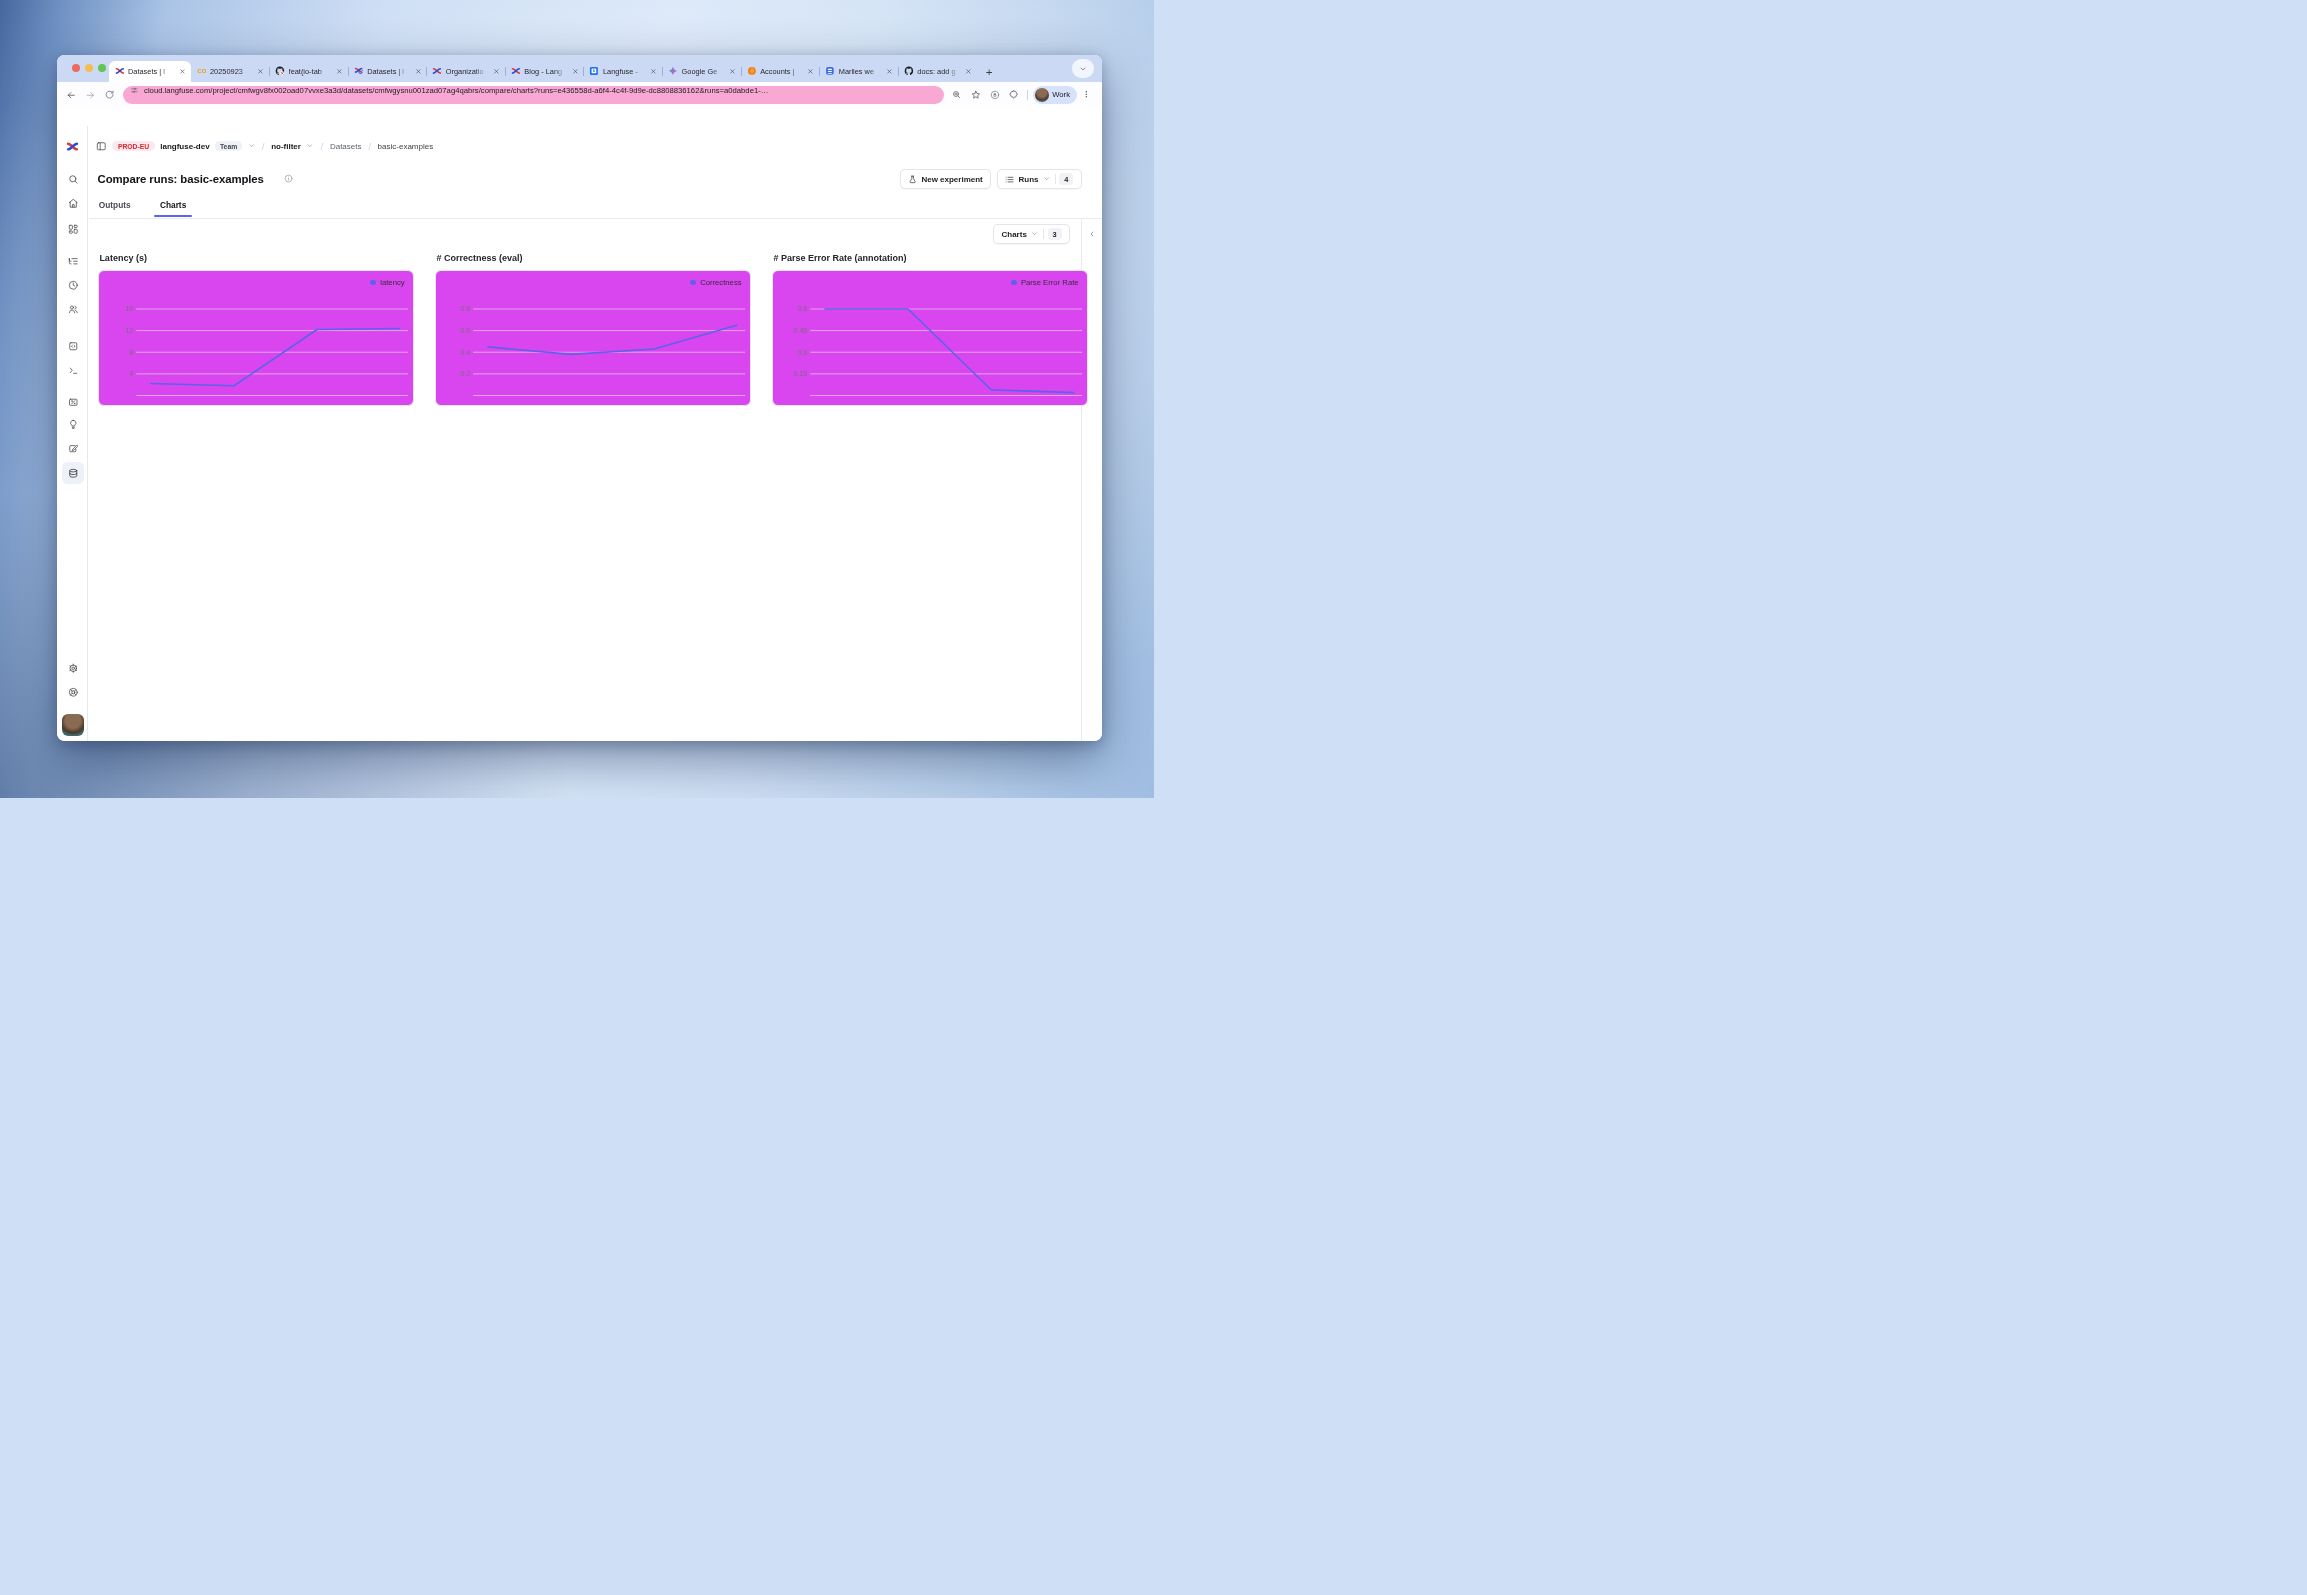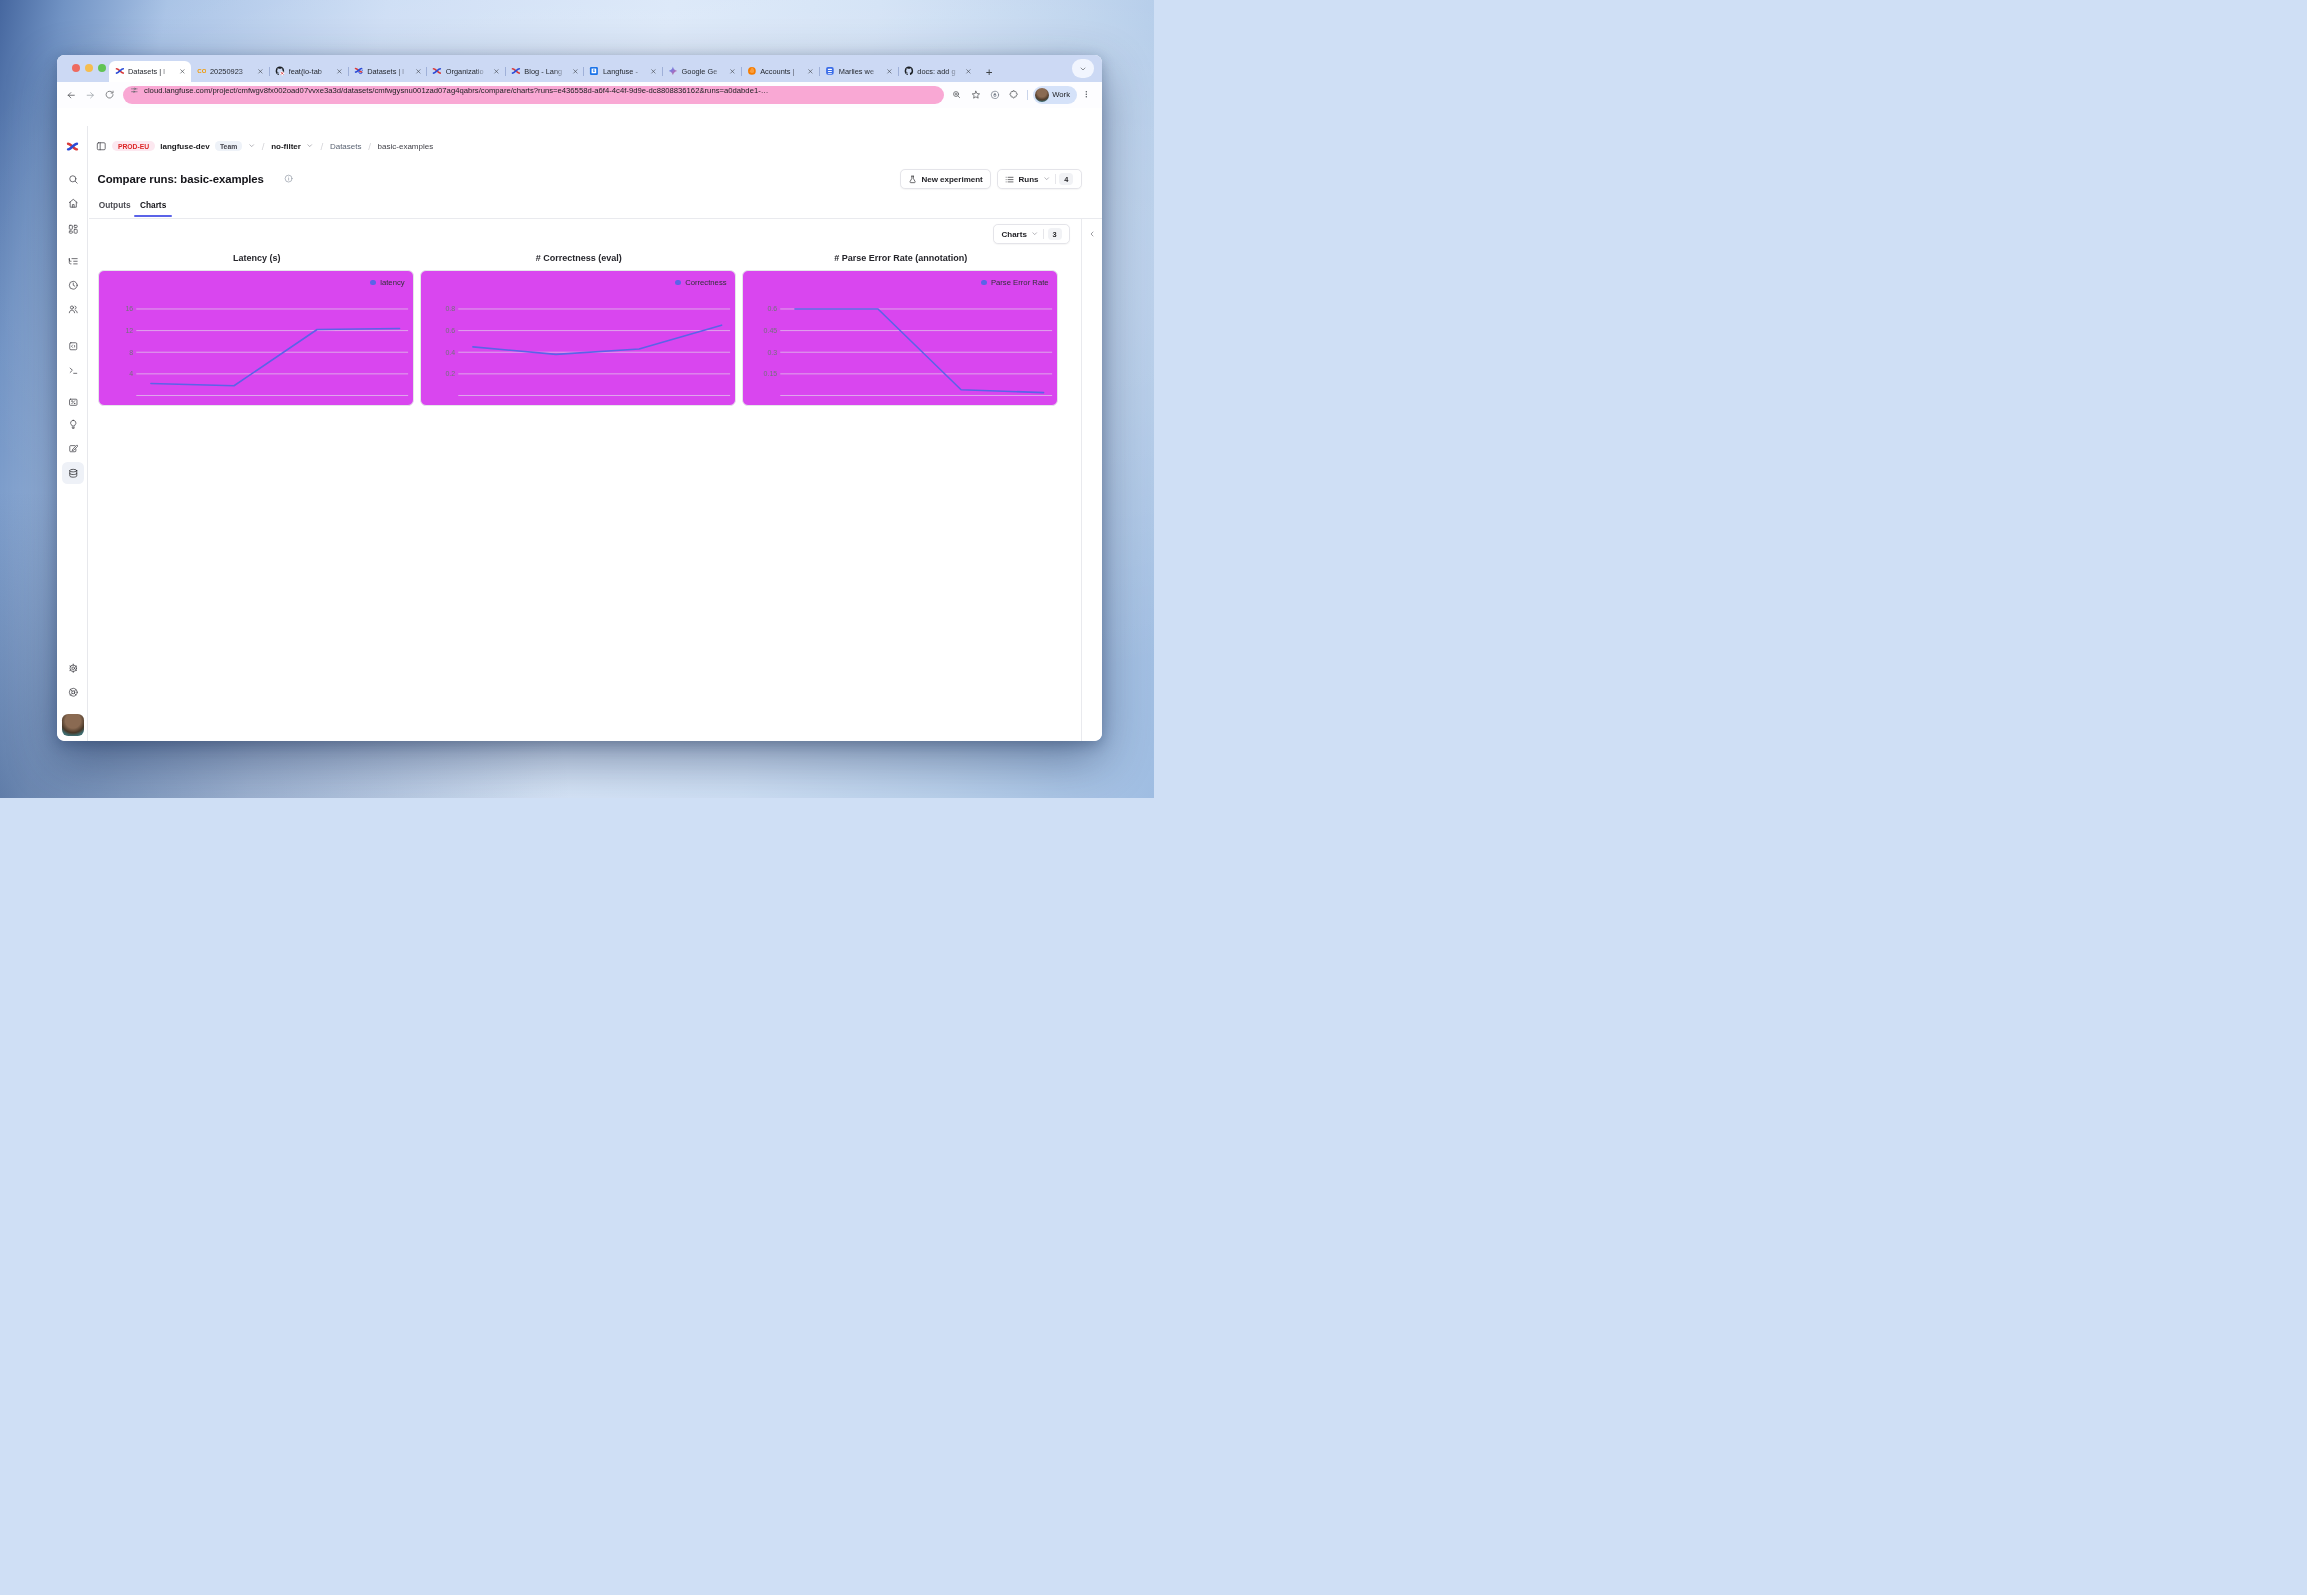--- a/index.html
+++ b/index.html
@@ -57,30 +57,30 @@
   .crumb-cur{color:#3f3f46;}
   .chev{color:#71717a;display:flex;}
   
   .titlerow{position:absolute;left:8.6px;top:42px;height:22px;display:flex;align-items:center;gap:20px;}
   .ptitle{font-size:11.4px;font-weight:700;color:#121217;letter-spacing:-0.1px;}
   .actions{position:absolute;right:20.3px;top:43px;display:flex;gap:5.5px;}
   .btn{height:20.3px;background:#fff;border:0.6px solid #e4e4e9;border-radius:4.9px;display:flex;align-items:center;gap:4.3px;padding:0 7.4px;font-size:8px;font-weight:600;color:#1d1d22;box-shadow:0 0.6px 1.2px rgba(0,0,0,.04);box-sizing:border-box;}
   .btn .cnt{background:#f1f2f5;border-radius:3.7px;font-size:7.4px;font-weight:600;padding:1.2px 4.9px;color:#27272a;}
   .btnsep{width:0.6px;height:10.5px;background:#e6e6ea;}
   
-  .pagetabs{position:absolute;left:8.6px;top:71px;display:flex;gap:7px;font-size:8.3px;font-weight:600;}
+  .pagetabs{position:absolute;left:8.6px;top:71px;display:flex;gap:27px;font-size:8.3px;font-weight:600;}
   .ptab{padding:3.1px 1.2px 7.4px;position:relative;color:#4b4b52;}
   .ptab.active{color:#121217;}
   .ptab.active::after{content:"";position:absolute;left:-4.3px;right:-4.3px;bottom:0;height:2.2px;background:#5b63e8;border-radius:1.8px;}
   .tabsline{position:absolute;left:0;right:0;top:92px;height:0.6px;background:#e9eaee;}
   .chartsbtn{position:absolute;right:32px;top:98px;}
   .vline{position:absolute;left:992px;top:92px;bottom:0;width:0.6px;background:#e9eaee;}
   .collapse{position:absolute;left:996px;top:101px;width:13.5px;height:13.5px;display:flex;align-items:center;justify-content:center;color:#52525b;}
   
-  .chartsrow{position:absolute;left:9.2px;top:127px;display:flex;gap:6px;text-align:center;}
+  .chartsrow{position:absolute;left:9.2px;top:127px;display:flex;gap:21px;}
   .cgroup{width:316px;}
   .ctitle{font-size:9px;font-weight:600;color:#25252b;margin:0 0 6.2px 1.2px;height:11px;}
   .ccard{height:136px;border:0.6px solid #e5e6ea;border-radius:6px;background:#d946ef;position:relative;box-sizing:border-box;}
   .clegend{position:absolute;top:6.8px;right:8.6px;display:flex;align-items:center;gap:4.3px;font-size:7.7px;color:#303036;}
   .cdot{width:5.5px;height:5.5px;border-radius:50%;}
   .ccard svg.plot{position:absolute;inset:0;width:100%;height:100%;}
 </style>
 </head>
 <body>
 

